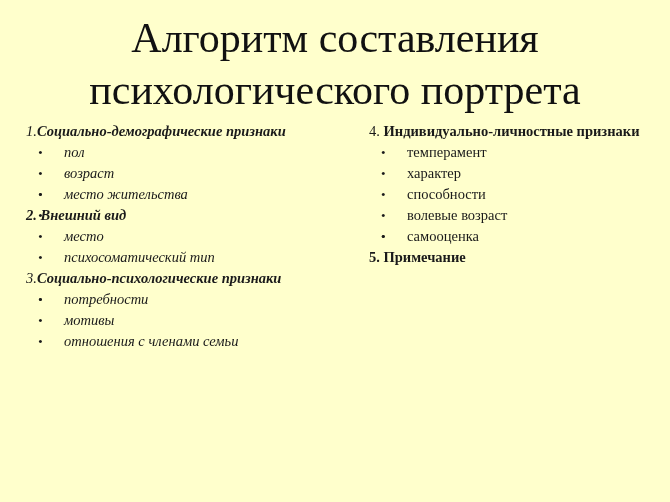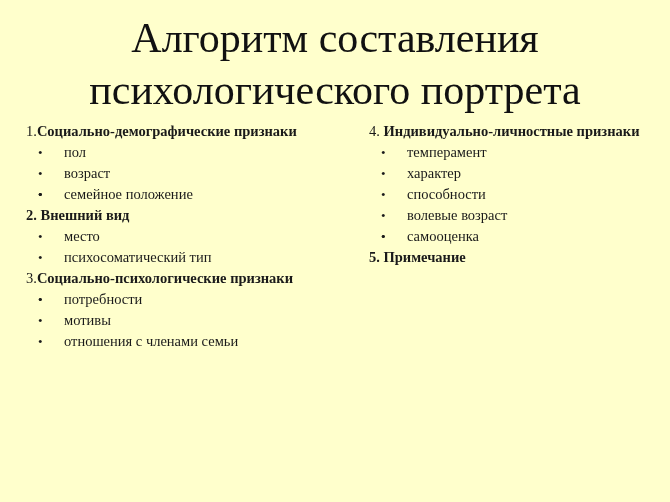--- a/index.html
+++ b/index.html
@@ -6,21 +6,21 @@
   body {
     width:670px; height:502px; background:#FFFFCC; overflow:hidden;
     font-family:"Liberation Serif","DejaVu Serif",serif; color:#1a1a1a;
     position:relative;
   }
   .title {
     position:absolute; left:0; top:12px; width:670px; text-align:center;
     font-size:42px; line-height:52px; font-weight:normal; color:#111;
   }
   .col { position:absolute; top:120px; width:300px; font-size:14.5px; }
-  .col.left { left:26px; }
+  .col.left { left:26px;font-style:italic; }
   .col.right { left:369px; width:290px; }
   .heading { font-weight:bold; line-height:19px; margin:2px 0 2px 0; }
   .heading .num { font-weight:normal; }
   .heading .num.b { font-weight:bold; }
   ul { list-style:none; margin:0; padding:0; }
   li { position:relative; padding-left:38px; line-height:19px; margin:2px 0; }
   li .bullet { position:absolute; left:12px; top:0; font-size:13px; }
 </style>
 </head>
 <body>
@@ -30,22 +30,22 @@
   <div>психологического портрета</div>
 </div>
 
 <div class="col left">
 
   <div class="heading"><span class="num">1.</span><span>Социально-демографические признаки</span></div>
   <ul>
     <li><span class="bullet">•</span><span>пол</span></li>
     <li><span class="bullet">•</span><span>возраст</span></li>
     <li><span class="bullet">•</span></li>
+    <li><span class="bullet">•</span><span>место жительства</span></li>
     <li><span class="bullet">•</span></li>
-    <li><span class="bullet">•</span><span>семейное положение</span></li>
   </ul>
 
   <div class="heading"><span class="num b">2.</span><span> Внешний вид</span></div>
   <ul>
     <li><span class="bullet">•</span><span>место</span></li>
     <li><span class="bullet">•</span><span>психосоматический тип</span></li>
   </ul>
 
   <div class="heading"><span class="num">3.</span><span>Социально-психологические признаки</span></div>
   <ul>

